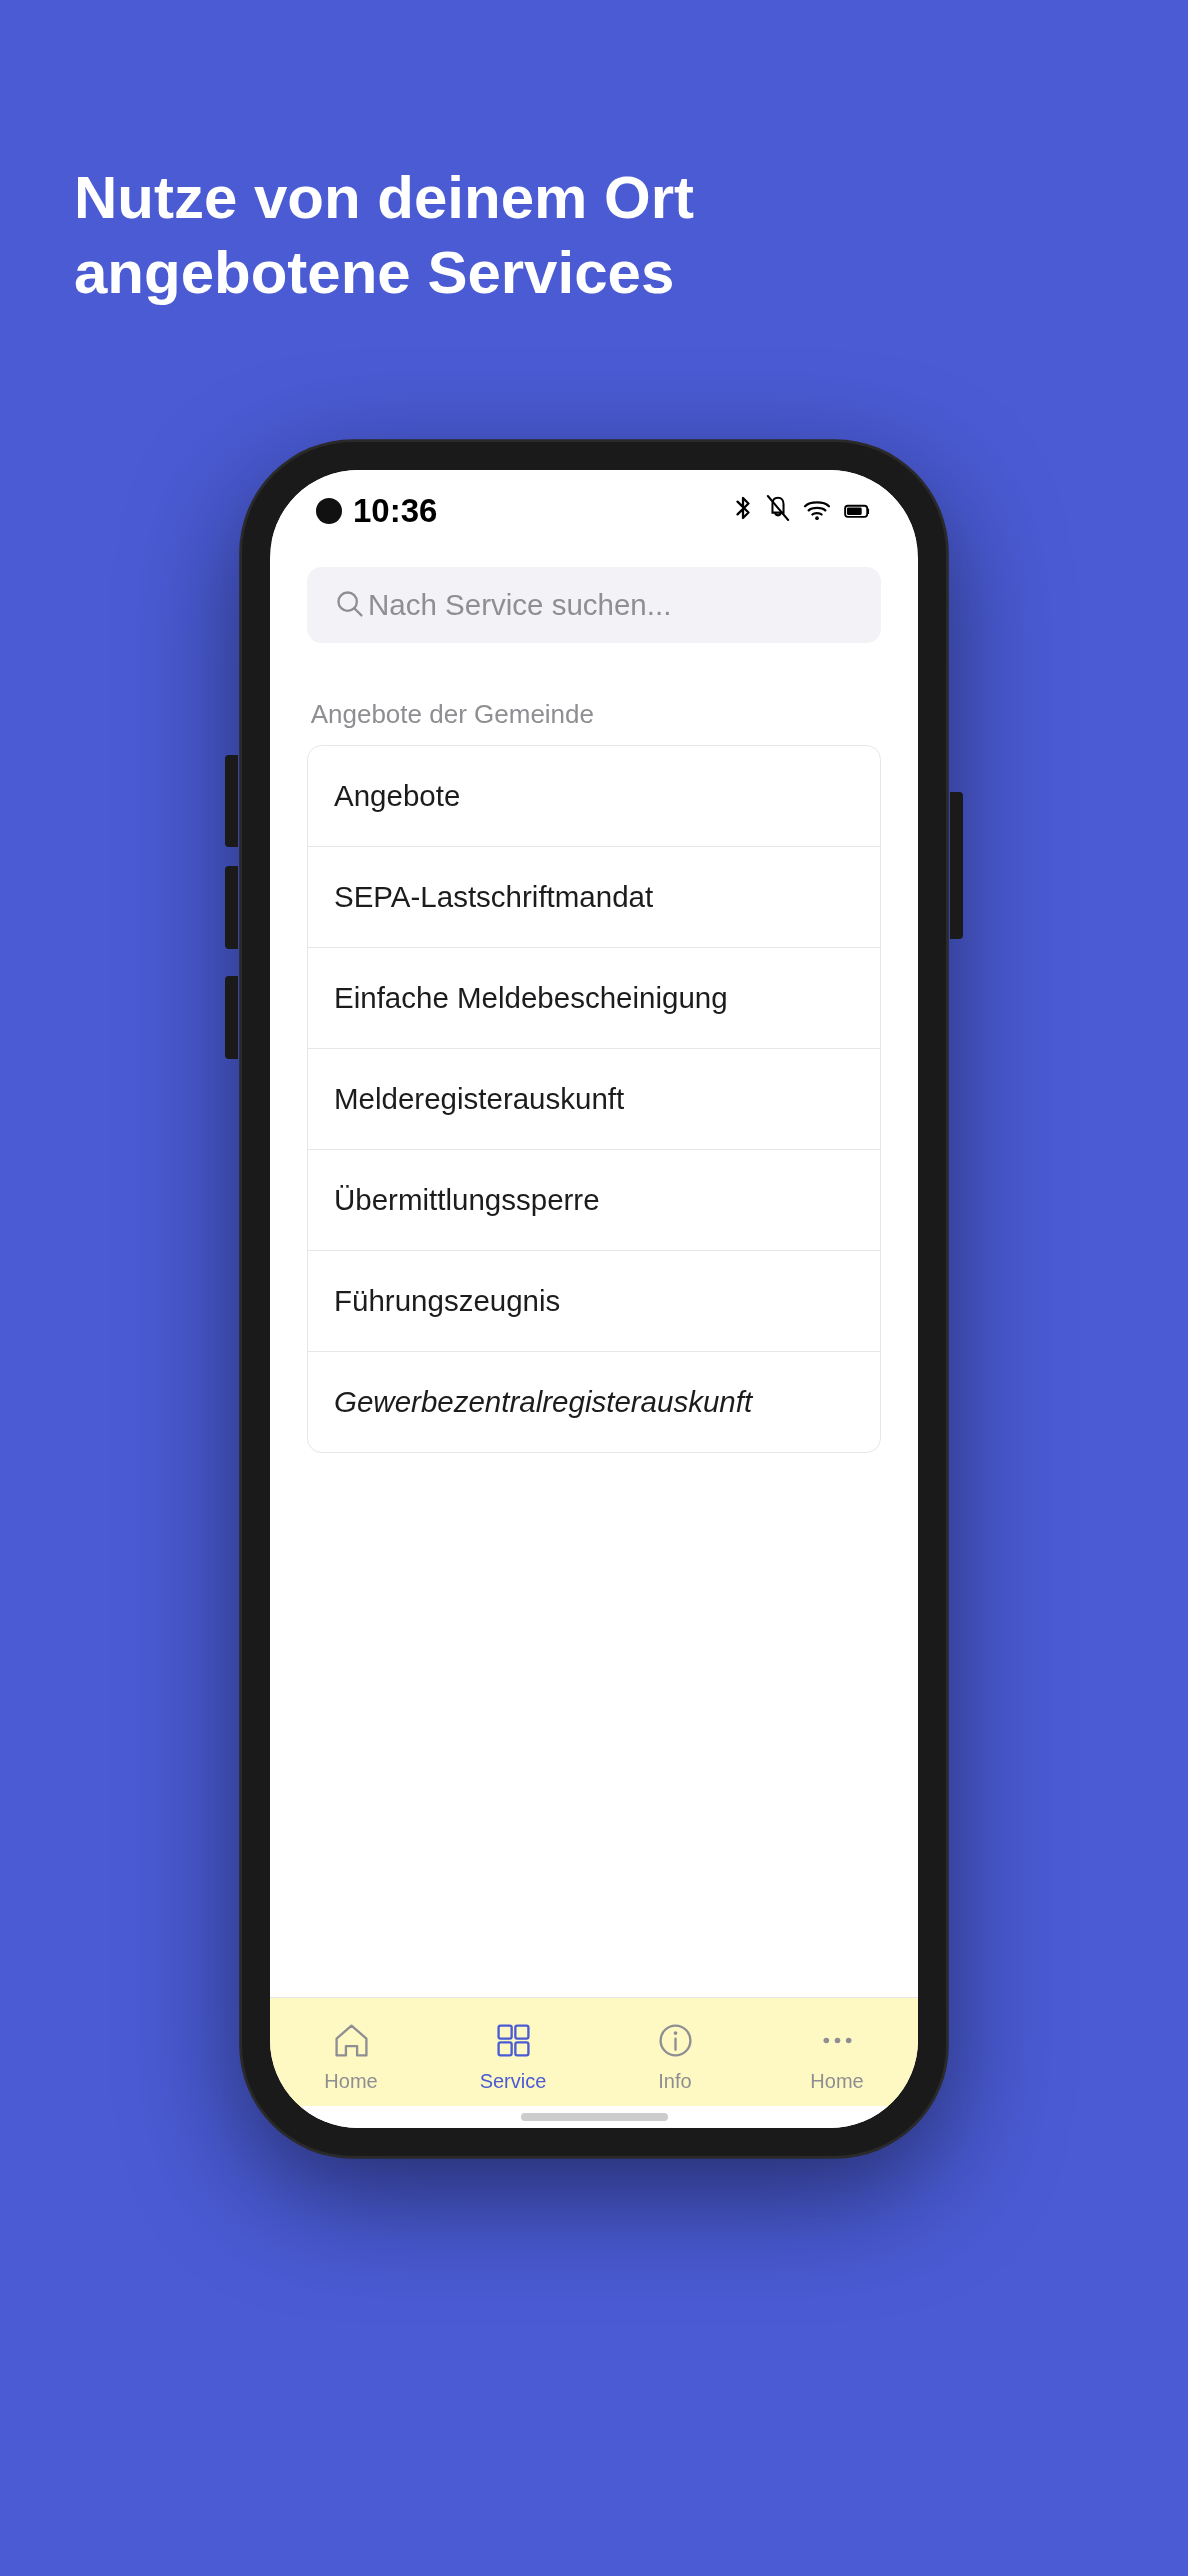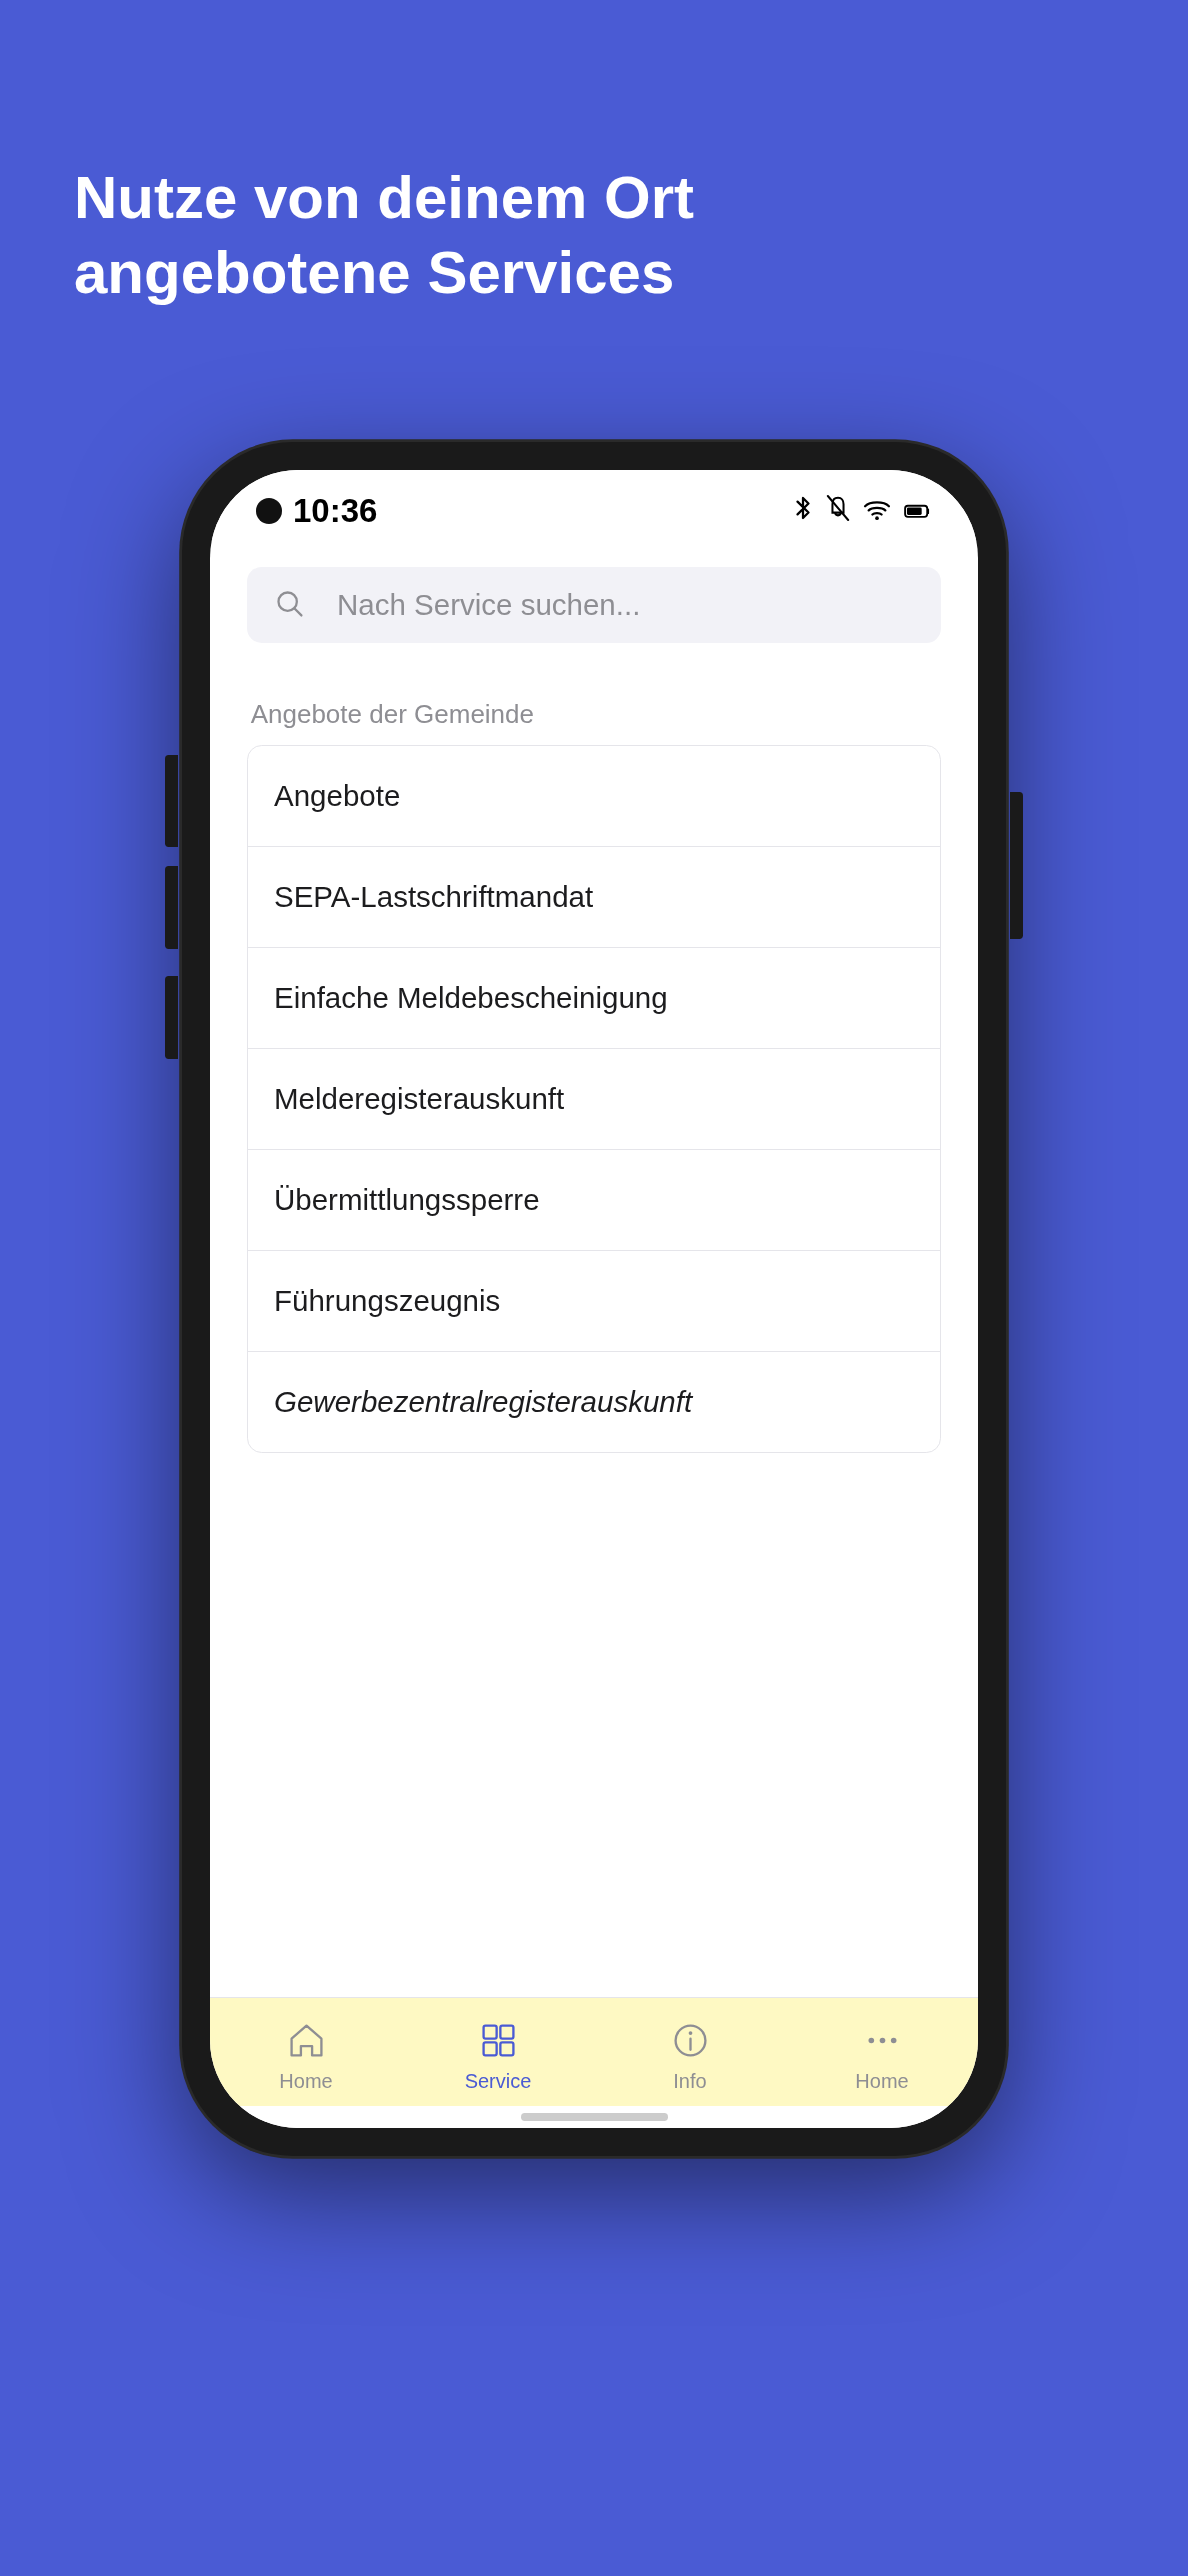--- a/index.html
+++ b/index.html
@@ -29,21 +29,21 @@
       font-weight: 600;
       line-height: 1.25;
       max-width: 645px;
     }
 
     .phone-container {
       position: absolute;
       top: 442px;
       left: 50%;
       transform: translateX(-50%);
-      width: 824px;
+      width: 704px;
       height: 1714px;
     }
 
     
     .phone-shell {
       width: 100%;
       height: 100%;
       background: #1a1a1a;
       border-radius: 111px;
       position: relative;
@@ -157,21 +157,21 @@
     }
 
     
     .search-bar {
       display: flex;
       align-items: center;
       background: #f2f2f7;
       border-radius: 14.7px;
       padding: 20px 26px;
       margin-bottom: 44px;
-      gap: 31px;
+      gap: 2px;
     }
 
     .search-icon-svg {
       color: #8e8e93;
       flex-shrink: 0;
     }
 
     .search-placeholder {
       color: #8e8e93;
       font-size: 29.5px;

